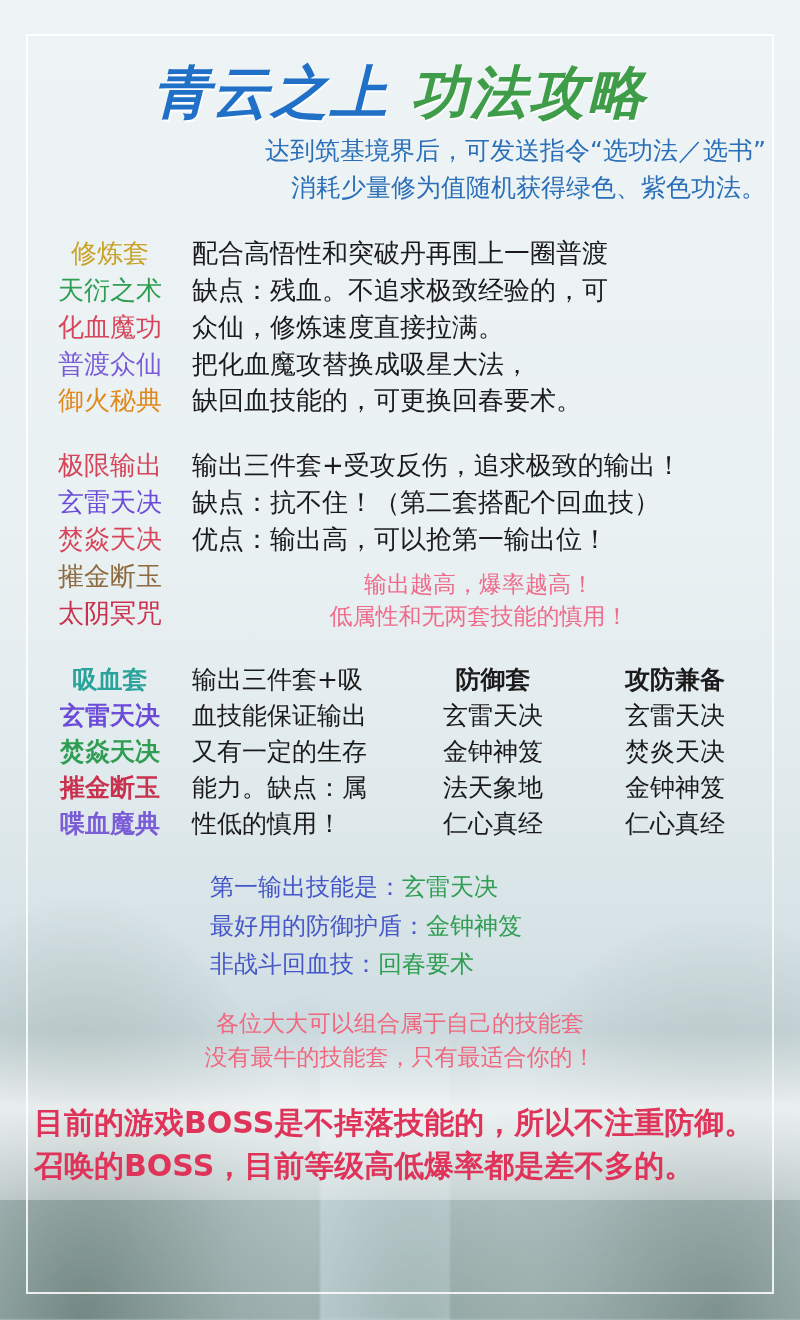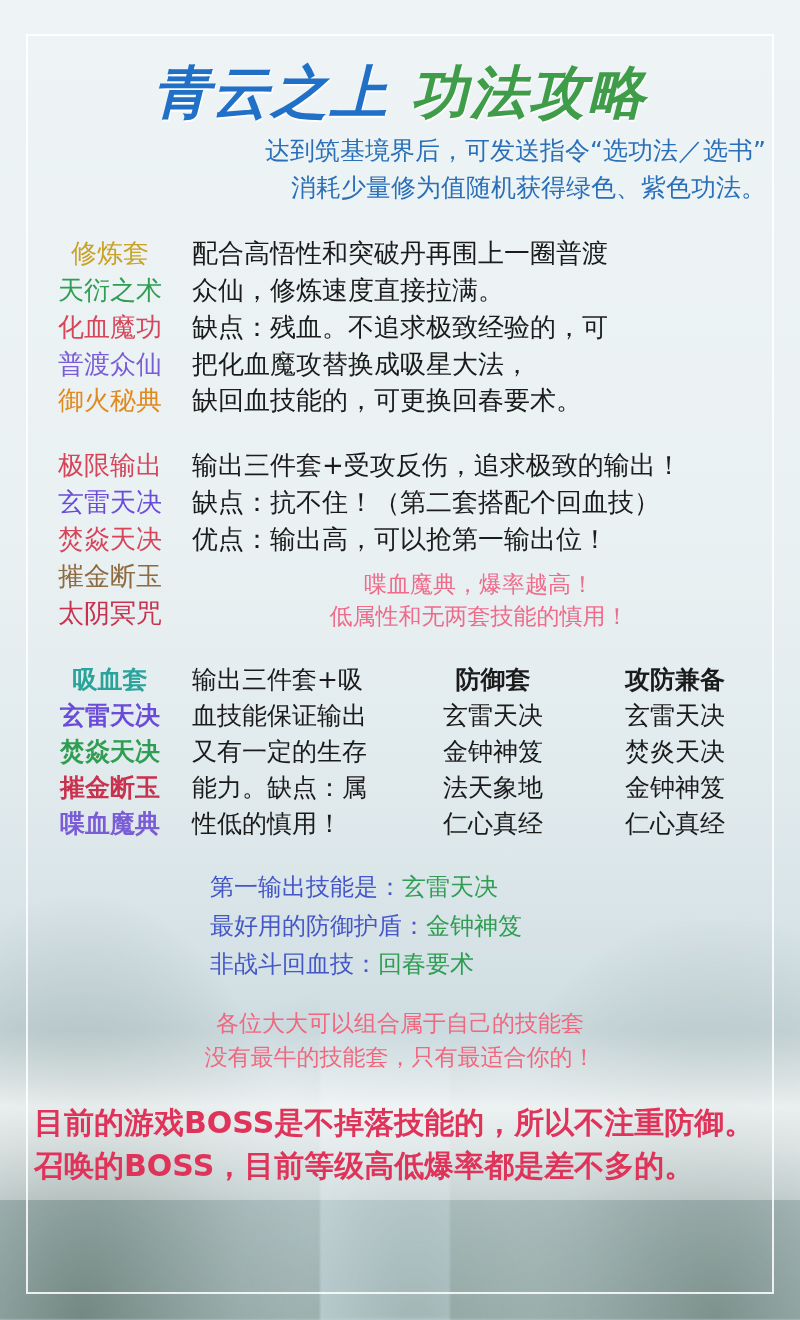--- a/index.html
+++ b/index.html
@@ -227,41 +227,41 @@
     <div class="section">
       <div class="names">
         <div style="color:#c9a227">修炼套</div>
         <div style="color:#2f9e52">天衍之术</div>
         <div style="color:#d6455a">化血魔功</div>
         <div style="color:#7a5cd6">普渡众仙</div>
         <div style="color:#e08a1e">御火秘典</div>
       </div>
       <div class="desc">
         <div>配合高悟性和突破丹再围上一圈普渡</div>
+        <div>缺点：残血。不追求极致经验的，可</div>
         <div>众仙，修炼速度直接拉满。</div>
-        <div>缺点：残血。不追求极致经验的，可</div>
         <div>把化血魔攻替换成吸星大法，</div>
         <div>缺回血技能的，可更换回春要术。</div>
       </div>
     </div>
 
     <div class="section">
       <div class="names">
         <div style="color:#d6455a">极限输出</div>
         <div style="color:#6b4bd8">玄雷天决</div>
         <div style="color:#d6455a">焚焱天决</div>
         <div style="color:#8d6a3f">摧金断玉</div>
         <div style="color:#c9324f">太阴冥咒</div>
       </div>
       <div class="desc">
         <div>输出三件套+受攻反伤，追求极致的输出！</div>
         <div>缺点：抗不住！（第二套搭配个回血技）</div>
         <div>优点：输出高，可以抢第一输出位！</div>
         <div class="warn" style="margin-top:10px">
-          <div>喋血魔典，爆率越高！</div>
+          <div>输出越高，爆率越高！</div>
           <div>低属性和无两套技能的慎用！</div>
         </div>
       </div>
     </div>
 
     <div class="tri">
       <div class="col-names">
         <div style="color:#2aa39a">吸血套</div>
         <div style="color:#6b4bd8">玄雷天决</div>
         <div style="color:#2f9e52">焚焱天决</div>

